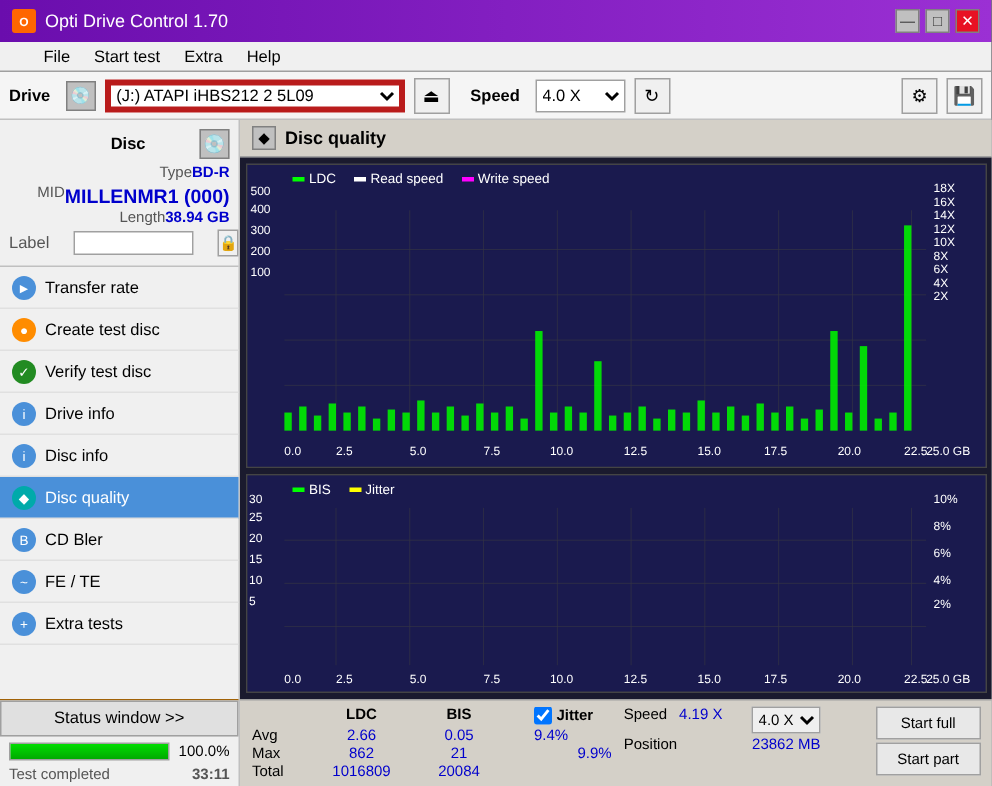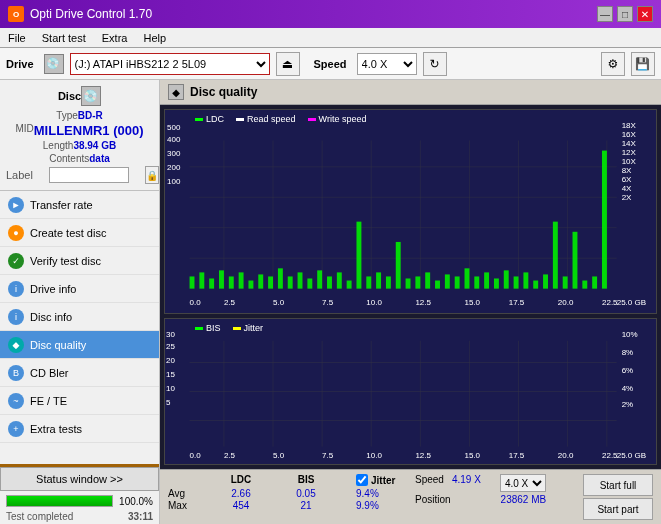--- a/index.html
+++ b/index.html
@@ -6,61 +6,61 @@
     body { font-family: 'Segoe UI', Tahoma, sans-serif; font-size: 11px; background: #d4d0c8; width: 661px; height: 524px; overflow: hidden; }
     
     
     .title-bar { background: linear-gradient(to right, #6a0dad, #9b30d4); color: white; height: 28px; display: flex; align-items: center; justify-content: space-between; padding: 0 8px; font-size: 12px; }
     .title-bar-left { display: flex; align-items: center; gap: 6px; }
     .title-bar-icon { width: 16px; height: 16px; background: #ff6600; border-radius: 2px; display: flex; align-items: center; justify-content: center; font-size: 8px; color: white; font-weight: bold; }
     .title-bar-buttons { display: flex; gap: 4px; }
     .title-btn { width: 16px; height: 16px; background: #c0c0c0; border: 1px solid #808080; cursor: pointer; display: flex; align-items: center; justify-content: center; font-size: 10px; color: #333; }
     
     
-    .menu-bar { background: #f0f0f0; height: 20px; display: flex; align-items: center; padding: 0 0; border-bottom: 1px solid #a0a0a0; }
+    .menu-bar { background: #f0f0f0; height: 20px; display: flex; align-items: center; padding: 0 21px; border-bottom: 1px solid #a0a0a0; }
     .menu-item { padding: 2px 8px; cursor: pointer; font-size: 11px; color: #000; }
     
     
     .drive-toolbar { background: #f5f5f5; height: 32px; display: flex; align-items: center; padding: 0 6px; border-bottom: 1px solid #c0c0c0; gap: 6px; }
     .drive-label { font-weight: bold; font-size: 11px; margin-right: 4px; }
-    .drive-select { height: 22px; width: 200px; font-size: 11px; border: 1px solid #b91c1c; background: white; }
+    .drive-select { height: 22px; width: 200px; font-size: 11px; border: 4px solid #b91c1c; background: white; }
     .toolbar-icon-btn { width: 24px; height: 24px; border: 1px solid #a0a0a0; background: #f0f0f0; cursor: pointer; display: flex; align-items: center; justify-content: center; font-size: 12px; }
     .speed-label { font-weight: bold; font-size: 11px; margin-left: 8px; margin-right: 4px; }
     .speed-select { height: 22px; width: 60px; font-size: 11px; border: 1px solid #a0a0a0; background: white; }
     
     
     .main-layout { display: flex; height: calc(524px - 28px - 20px - 32px); }
     
     
     .sidebar { width: 160px; background: #f0f0f0; border-right: 1px solid #c0c0c0; display: flex; flex-direction: column; }
     
     
     .disc-section { padding: 6px; border-bottom: 1px solid #c0c0c0; }
-    .disc-header { display: flex; align-items: center; justify-content: center; margin-bottom: 4px; }
-    .disc-row { display: flex; justify-content: center; font-size: 10px; margin-bottom: 2px; }
+    .disc-header { display: flex; align-items: center; justify-content: flex-end; margin-bottom: 4px; gap: 36px; }
+    .disc-row { display: flex; justify-content: flex-end; font-size: 10px; margin-bottom: 2px; }
     .disc-row-label { color: #555; }
     .disc-row-value { color: #0000cc; font-weight: bold; }
     .disc-label-row { display: flex; align-items: center; gap: 16px; margin-top: 0; }
     .disc-label-input { width: 80px; height: 16px; border: 1px solid #a0a0a0; font-size: 10px; background: white; }
     .disc-label-btn { width: 18px; height: 18px; background: #f0f0f0; border: 1px solid #a0a0a0; cursor: pointer; display: flex; align-items: center; justify-content: center; font-size: 10px; }
     
     
     .sidebar-menu { flex: 1; }
     .sidebar-item { height: 28px; display: flex; align-items: center; padding: 0 8px; gap: 6px; cursor: pointer; border-bottom: 1px solid #e0e0e0; }
     .sidebar-item.active { background: #4a90d9; color: white; }
     .sidebar-item-icon { width: 16px; height: 16px; border-radius: 8px; display: flex; align-items: center; justify-content: center; font-size: 9px; flex-shrink: 0; }
     .icon-blue { background: #4a90d9; color: white; }
     .icon-orange { background: #ff8c00; color: white; }
     .icon-green { background: #228b22; color: white; }
     .icon-cyan { background: #00aaaa; color: white; }
     .sidebar-item-label { font-size: 11px; }
     .sidebar-item.active .sidebar-item-label { color: white; }
     
     
-    .status-bar { border-top: 3px solid #a16207; }
+    .status-bar { border-top: 1px solid #a16207; }
     .status-window-btn { width: 100%; height: 24px; background: #e0e0e0; border: 1px solid #a0a0a0; cursor: pointer; font-size: 11px; display: flex; align-items: center; justify-content: center; gap: 4px; }
     .status-progress-row { padding: 4px 6px; display: flex; align-items: center; gap: 6px; font-size: 10px; }
     .progress-bar-container { flex: 1; height: 12px; border: 1px solid #a0a0a0; background: #e0e0e0; }
     .progress-bar-fill { height: 100%; background: linear-gradient(to bottom, #00dd00, #00aa00); }
     .status-text { font-size: 10px; color: #555; padding: 0 6px 2px 6px; }
     
     
     .content-area { flex: 1; background: #e8e8e8; display: flex; flex-direction: column; }
     
     
@@ -138,24 +138,20 @@
         <span class="disc-row-label">Type</span>
         <span class="disc-row-value">BD-R</span>
       </div>
       <div class="disc-row">
         <span class="disc-row-label">MID</span>
         <span class="disc-row-value" style="font-size:13px;">MILLENMR1 (000)</span>
       </div>
       <div class="disc-row">
         <span class="disc-row-label">Length</span>
         <span class="disc-row-value">38.94 GB</span>
-      </div>
-      <div class="disc-row">
-        <span class="disc-row-label">Contents</span>
-        <span class="disc-row-value">data</span>
       </div>
       <div class="disc-label-row">
         <span class="disc-row-label">Label</span>
         <input class="disc-label-input" type="text" style="">
         <button class="disc-label-btn">🔒</button>
       </div>
     </div>
 
     <div class="sidebar-menu">
       <div class="sidebar-item">
@@ -412,26 +408,31 @@
           <div style="display:flex; margin-bottom:1px; font-size:10px;">
             <div style="width:38px;">Avg</div>
             <div style="width:70px; text-align:center; color:#0000cc;">2.66</div>
             <div style="width:60px; text-align:center; color:#0000cc;">0.05</div>
             <div style="width:20px;"></div>
             <div style="color:#0000cc;">9.4%</div>
           </div>
 
           <div style="display:flex; margin-bottom:1px; font-size:10px;">
             <div style="width:38px;">Max</div>
-            <div style="width:70px; text-align:center; color:#0000cc;">454</div>
+            <div style="width:70px; text-align:center; color:#0000cc;">862</div>
             <div style="width:60px; text-align:center; color:#0000cc;">21</div>
             <div style="width:20px;"></div>
-            <div style="color:#0000cc;">9.9%</div>
-          </div>
-
+            <div style="color:#0000cc;margin-left:29px;">9.9%</div>
+          </div>
+
+          <div style="display:flex; font-size:10px;">
+            <div style="width:38px;">Total</div>
+            <div style="width:70px; text-align:center; color:#0000cc;">1016809</div>
+            <div style="width:60px; text-align:center; color:#0000cc;">20084</div>
+          </div>
         </div>
 
         <div style="display:flex; flex-direction:column; gap:2px; font-size:10px; min-width:160px;">
           <div style="display:flex; gap:8px;">
             <span>Speed</span>
             <span style="color:#0000cc; min-width:40px;">4.19 X</span>
             <select style="height:18px; font-size:10px; border:1px solid #a0a0a0;">
               <option>4.0 X</option>
             </select>
           </div>

